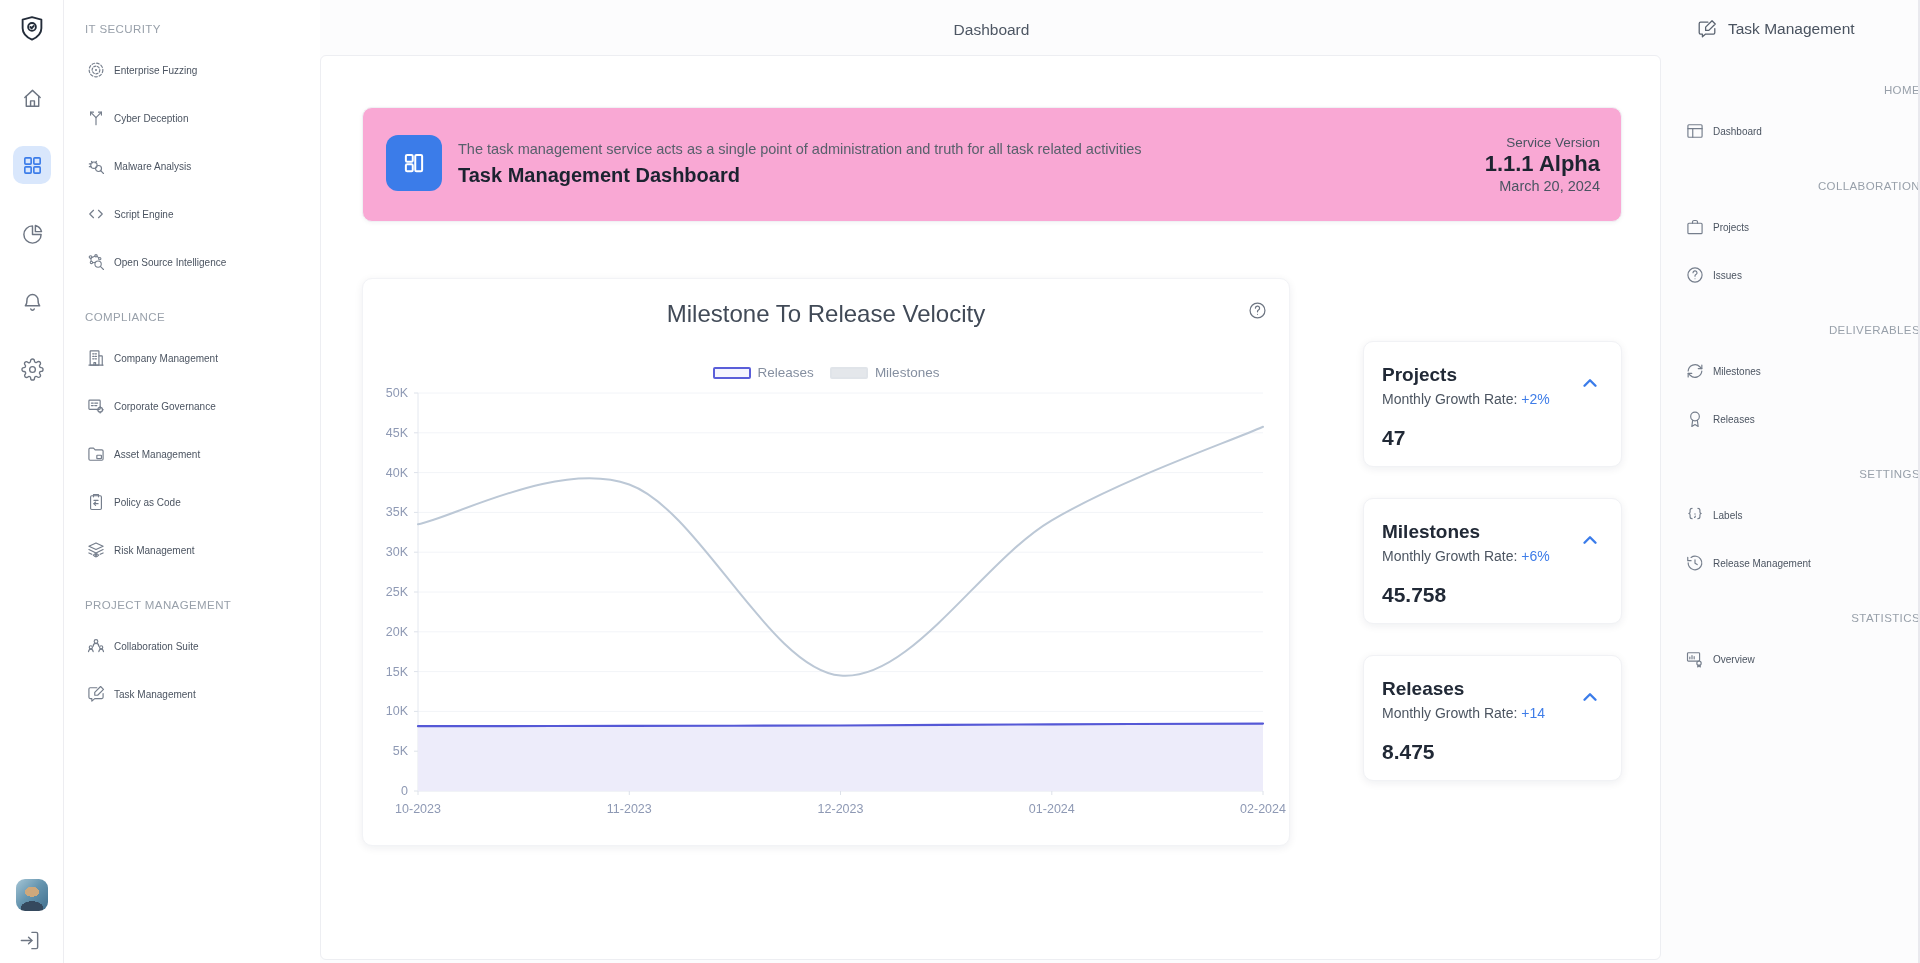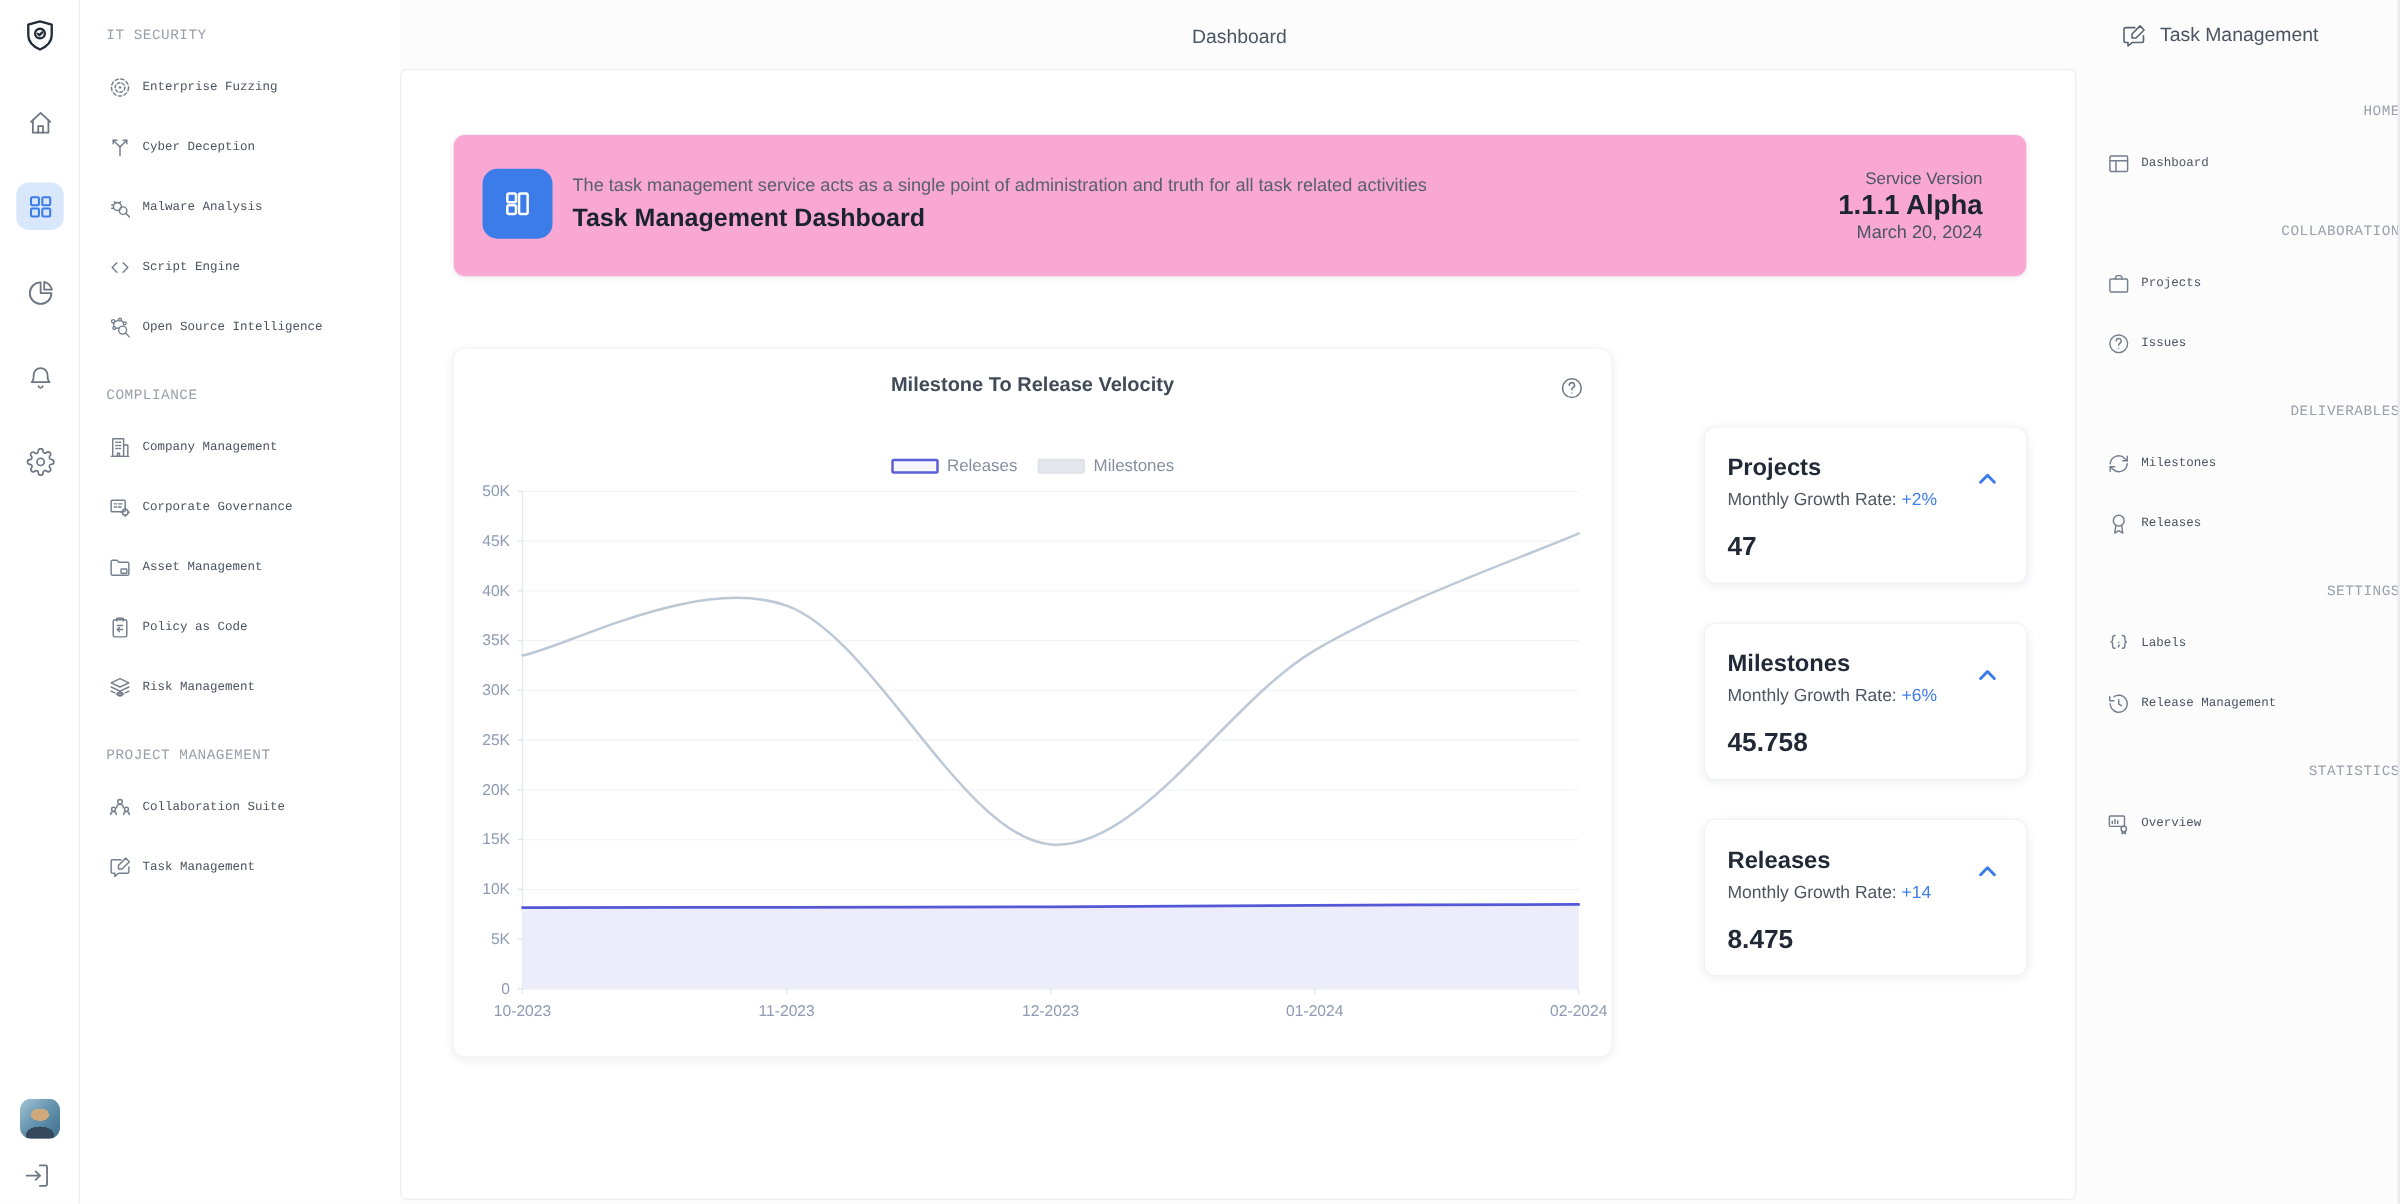--- a/index.html
+++ b/index.html
@@ -18,51 +18,51 @@
   .avatar{position:absolute;top:879px;left:16px;width:32px;height:32px;border-radius:9px;cursor:pointer;
     background:
       radial-gradient(ellipse 38% 26% at 50% 40%, #cfa87c 59%, rgba(0,0,0,0) 60%),
       radial-gradient(ellipse 60% 38% at 50% 92%, #35495e 59%, rgba(0,0,0,0) 60%),
       linear-gradient(135deg,#a6c6d6 0%,#6796b0 45%,#3f6e8d 100%);}
   .rail-logout{position:absolute;top:929px;left:18px;width:23px;height:23px;color:#6d7582;cursor:pointer;}
 
   
   .sidebar{position:absolute;left:64px;top:0;width:256px;height:100%;background:#fff;}
   .side-nav{padding-top:21px;}
-  .nav-section{margin-bottom:23px;font-family:Liberation Mono, monospace;}
+  .nav-section{margin-bottom:23px;}
   .nav-header{height:16px;line-height:16px;padding-left:21px;font-size:11.5px;letter-spacing:.4px;color:#98a0aa;}
   .nav-header{margin-bottom:9px;}
   .nav-item{height:48px;display:flex;align-items:center;padding-left:22px;cursor:pointer;}
   .nav-item .nic{width:20px;height:20px;color:#757e8c;flex:0 0 20px;margin-right:8px;}
   .nav-item .nlabel{font-size:10px;color:#4b5461;}
 
   
   .main{position:absolute;left:320px;top:0;width:1343px;height:963px;}
   .page-title{position:absolute;top:21px;left:0;width:100%;text-align:center;font-size:15.5px;color:#4d5663;}
   .panel{position:absolute;left:0;top:55px;width:1339px;height:903px;background:#fff;
          border:1px solid #edeef2;border-radius:6px;}
 
   
   .hero{position:absolute;left:42px;top:107px;width:1258px;height:113px;background:#f9a8d4;
         border:1px solid #f0f1f4;border-radius:10px;box-shadow:0 1px 4px rgba(20,30,50,.05);}
   .hero-icon{position:absolute;left:23px;top:27px;width:56px;height:56px;border-radius:12px;
              background:#3b7ce9;color:#fff;display:flex;align-items:center;justify-content:center;}
   .hero-icon .hic{width:30px;height:30px;}
   .hero-desc{position:absolute;left:95px;top:33px;font-size:14.5px;color:#58606c;}
   .hero-title{position:absolute;left:95px;top:56px;font-size:20px;font-weight:bold;color:#1b2330;}
-  .hero-version{position:absolute;right:35px;top:26px;text-align:right;}
+  .hero-version{position:absolute;right:21px;top:26px;text-align:right;}
   .hv-label{font-size:13.5px;color:#4a5462;line-height:18px;}
   .hv-value{font-size:22px;font-weight:bold;color:#1d2430;line-height:24px;}
   .hv-date{font-size:14.5px;color:#4a5462;line-height:20px;}
 
   
   .chart-card{position:absolute;left:42px;top:278px;width:926px;height:566px;background:#fff;
               border:1px solid #f2f3f6;border-radius:10px;box-shadow:0 2px 8px rgba(20,30,50,.07);}
-  .chart-title{position:absolute;top:21px;left:0;width:100%;text-align:center;font-size:16px;
-               font-weight:700;color:#414a57;}
+  .chart-title{position:absolute;top:21px;left:0;width:100%;text-align:center;font-size:24px;
+               font-weight:400;color:#414a57;}
   .chart-help{position:absolute;right:21px;top:21px;width:21px;height:21px;padding:0;border:0;
               background:transparent;color:#6d7582;cursor:pointer;}
   .legend{position:absolute;top:86px;left:0;width:100%;display:flex;justify-content:center;
           align-items:center;gap:16px;}
   .legend-item{display:flex;align-items:center;gap:7px;cursor:pointer;}
   .legend-swatch{width:38px;height:12px;border-radius:2px;box-sizing:border-box;}
   .legend-label{font-size:13.5px;color:#858fa0;}
   #chart-svg{position:absolute;left:0;top:0;width:926px;height:566px;}
   #chart-svg .tick{fill:#8e99b4;font-size:12.5px;font-family:"Liberation Sans",sans-serif;}
 

